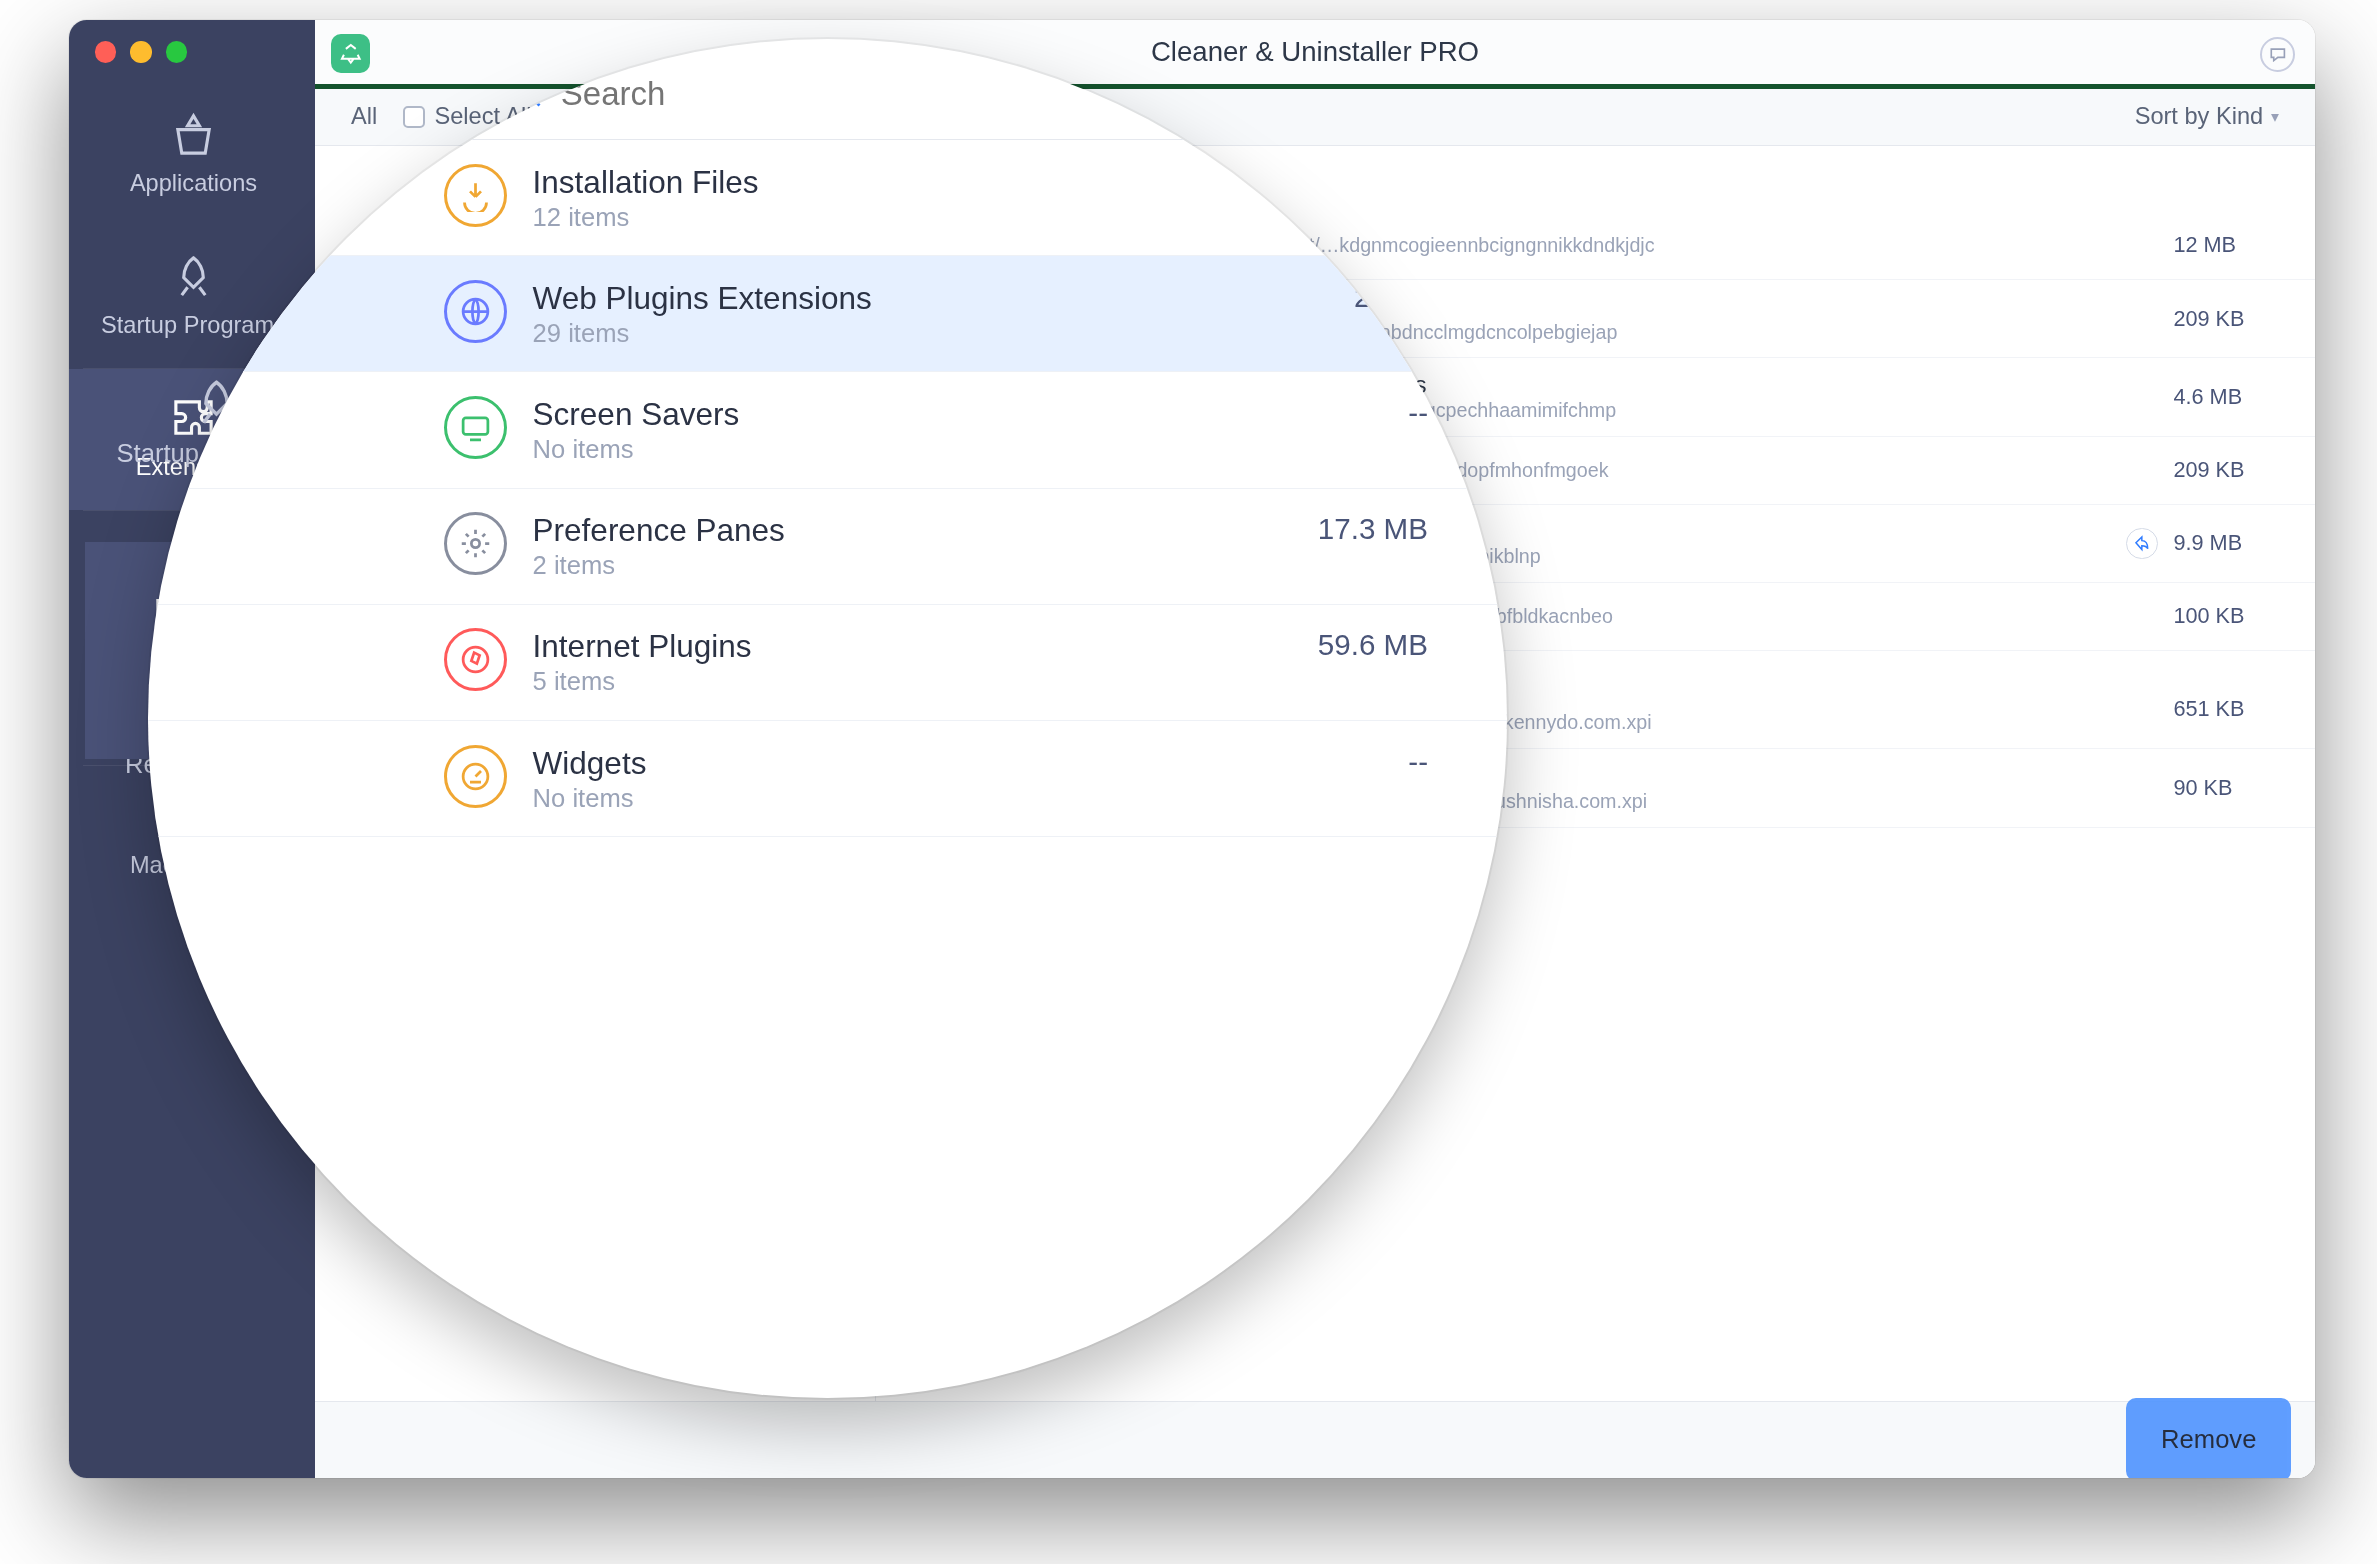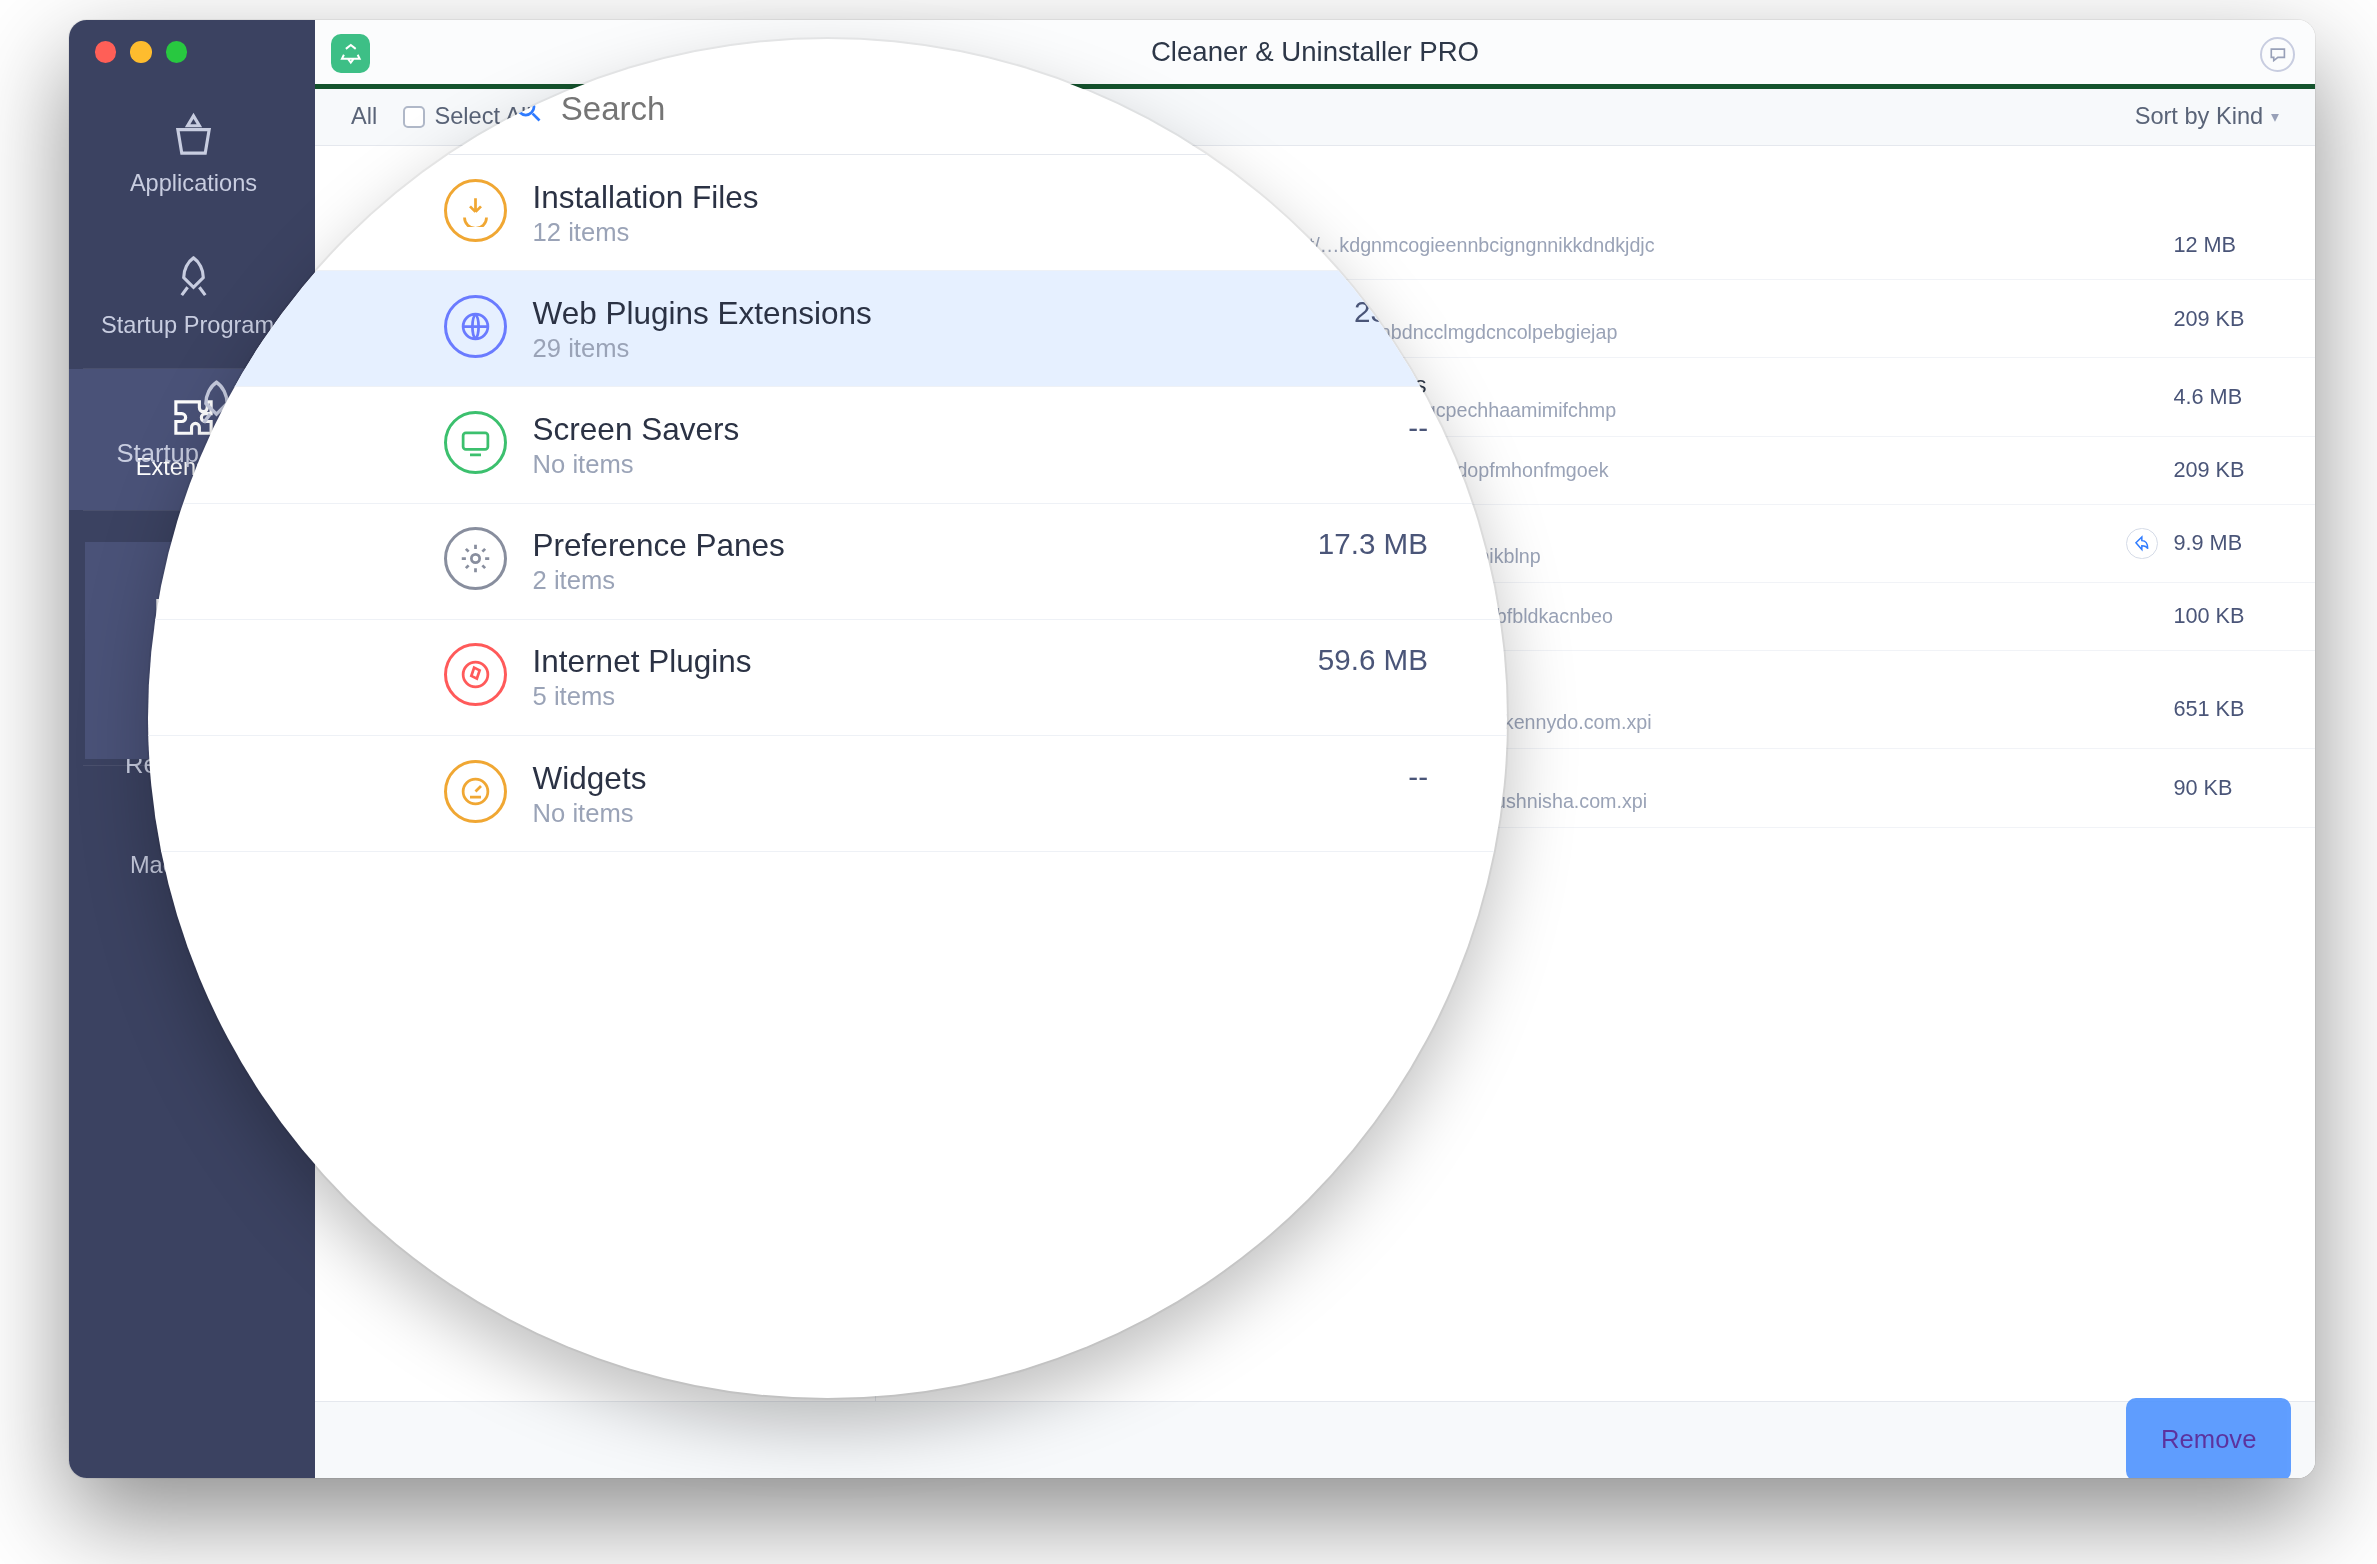--- a/index.html
+++ b/index.html
@@ -118,41 +118,41 @@
     width:31.5px; height:31.5px; border-radius:50%; border:1px solid #d5dbe7;
     display:flex; align-items:center; justify-content:center; color:#2f7bff; flex:0 0 auto;
   }
   .drow .size { width:118px; color:#4a5578; font-size:21.7px; flex:0 0 auto; }
 
   .footer {
     height:77px; border-top:1px solid #e5e8ee; background:#f7f9fb;
     display:flex; align-items:center; justify-content:flex-end; padding:0 23.6px;
   }
   .remove-btn {
-    background:#4f94ff; color:#4c1d95; border:none; border-radius:9.9px;
+    background:#4f94ff; color:#0f172a; border:none; border-radius:9.9px;
     padding:27px 35px; font-size:25.6px; cursor:pointer; opacity:0.9;
   }
 
   
   .lens-wrap {
     position:absolute;
     left:79px; top:19.7px;
     width:1359px; height:1359px;
     pointer-events:none;
   }
   .lens {
     width:100%; height:100%; border-radius:50%;
     background:#fff;
     box-shadow: 0 29.6px 69px rgba(0,0,0,0.25), 0 0 0 2px rgba(0,0,0,0.05);
     overflow:hidden;
     position:relative;
     pointer-events:auto;
   }
   .lens-inner {
-    position:absolute; left:0; top:16px; width:100%; height:100%;
+    position:absolute; left:0; top:1px; width:100%; height:100%;
   }
   .search-row {
     display:flex; align-items:center; gap:15.8px;
     padding: 35px 59px 25.6px 364px;
     color:#98a0b8;
   }
   .search-row svg { width:33px; height:33px; stroke:#2f7bff; fill:none; stroke-width:2; }
   .search-input {
     border:none; outline:none; font-size:33px; color:#98a0b8; background:transparent; flex:1;
   }

